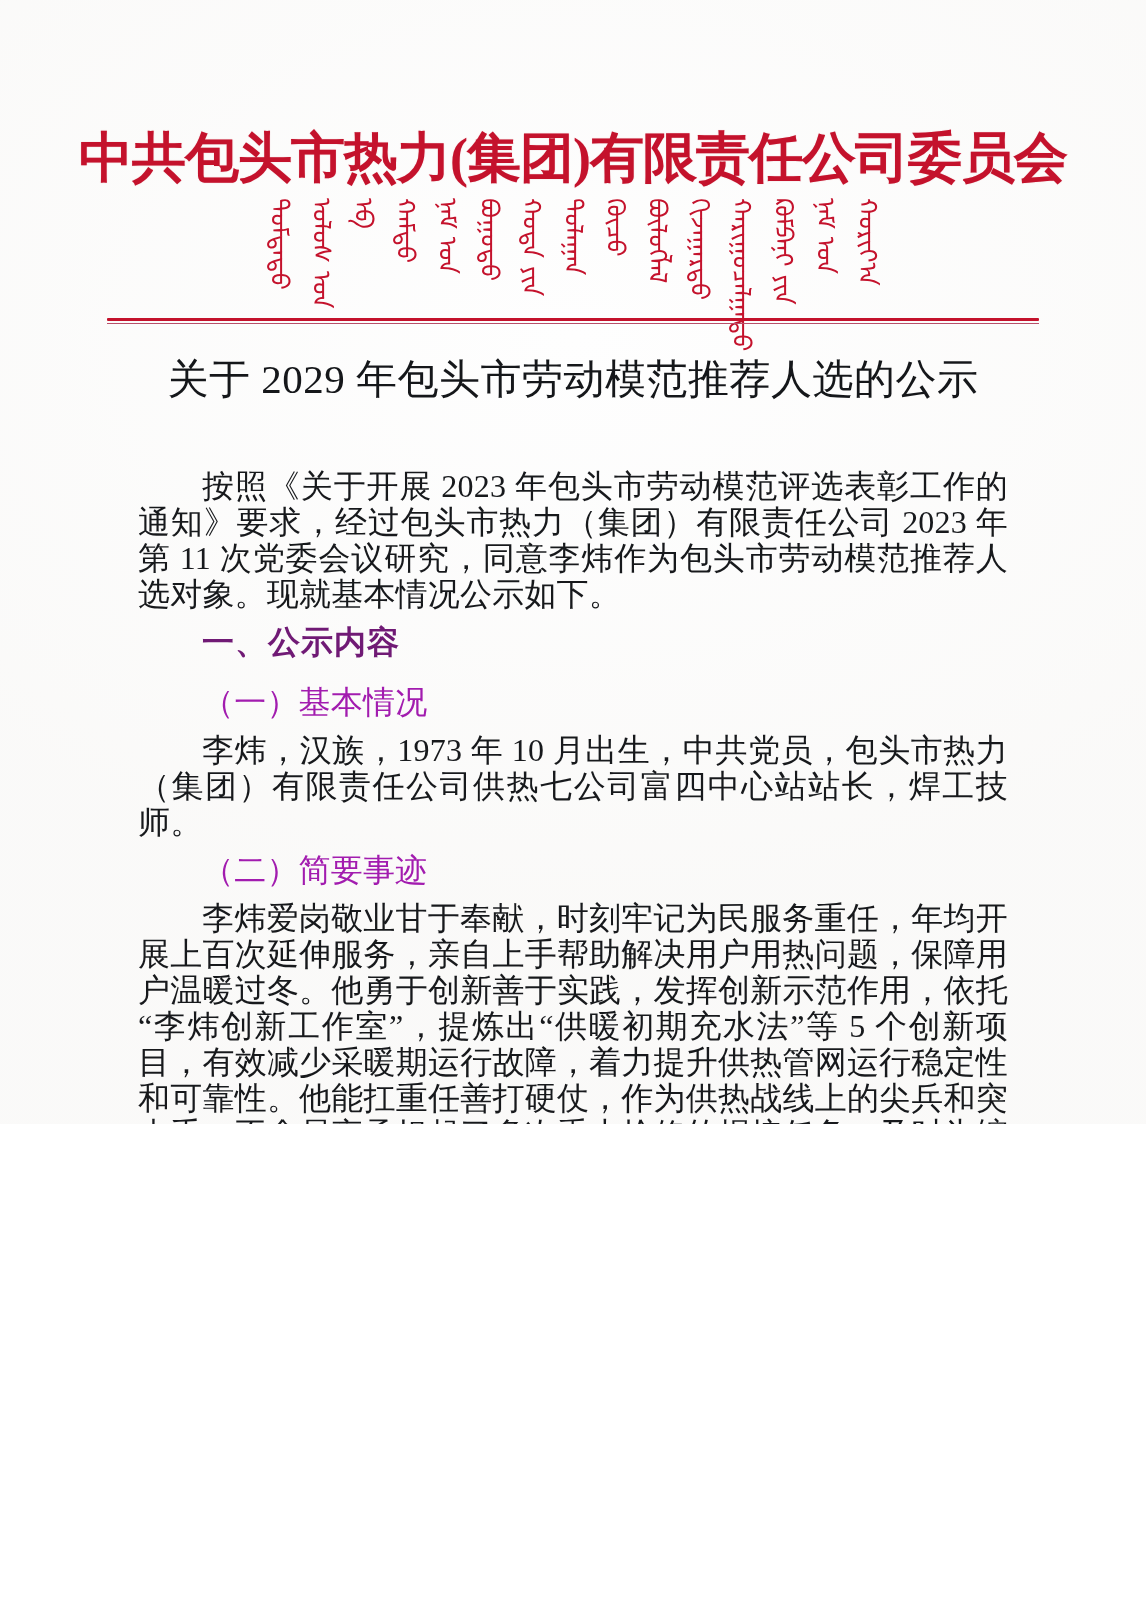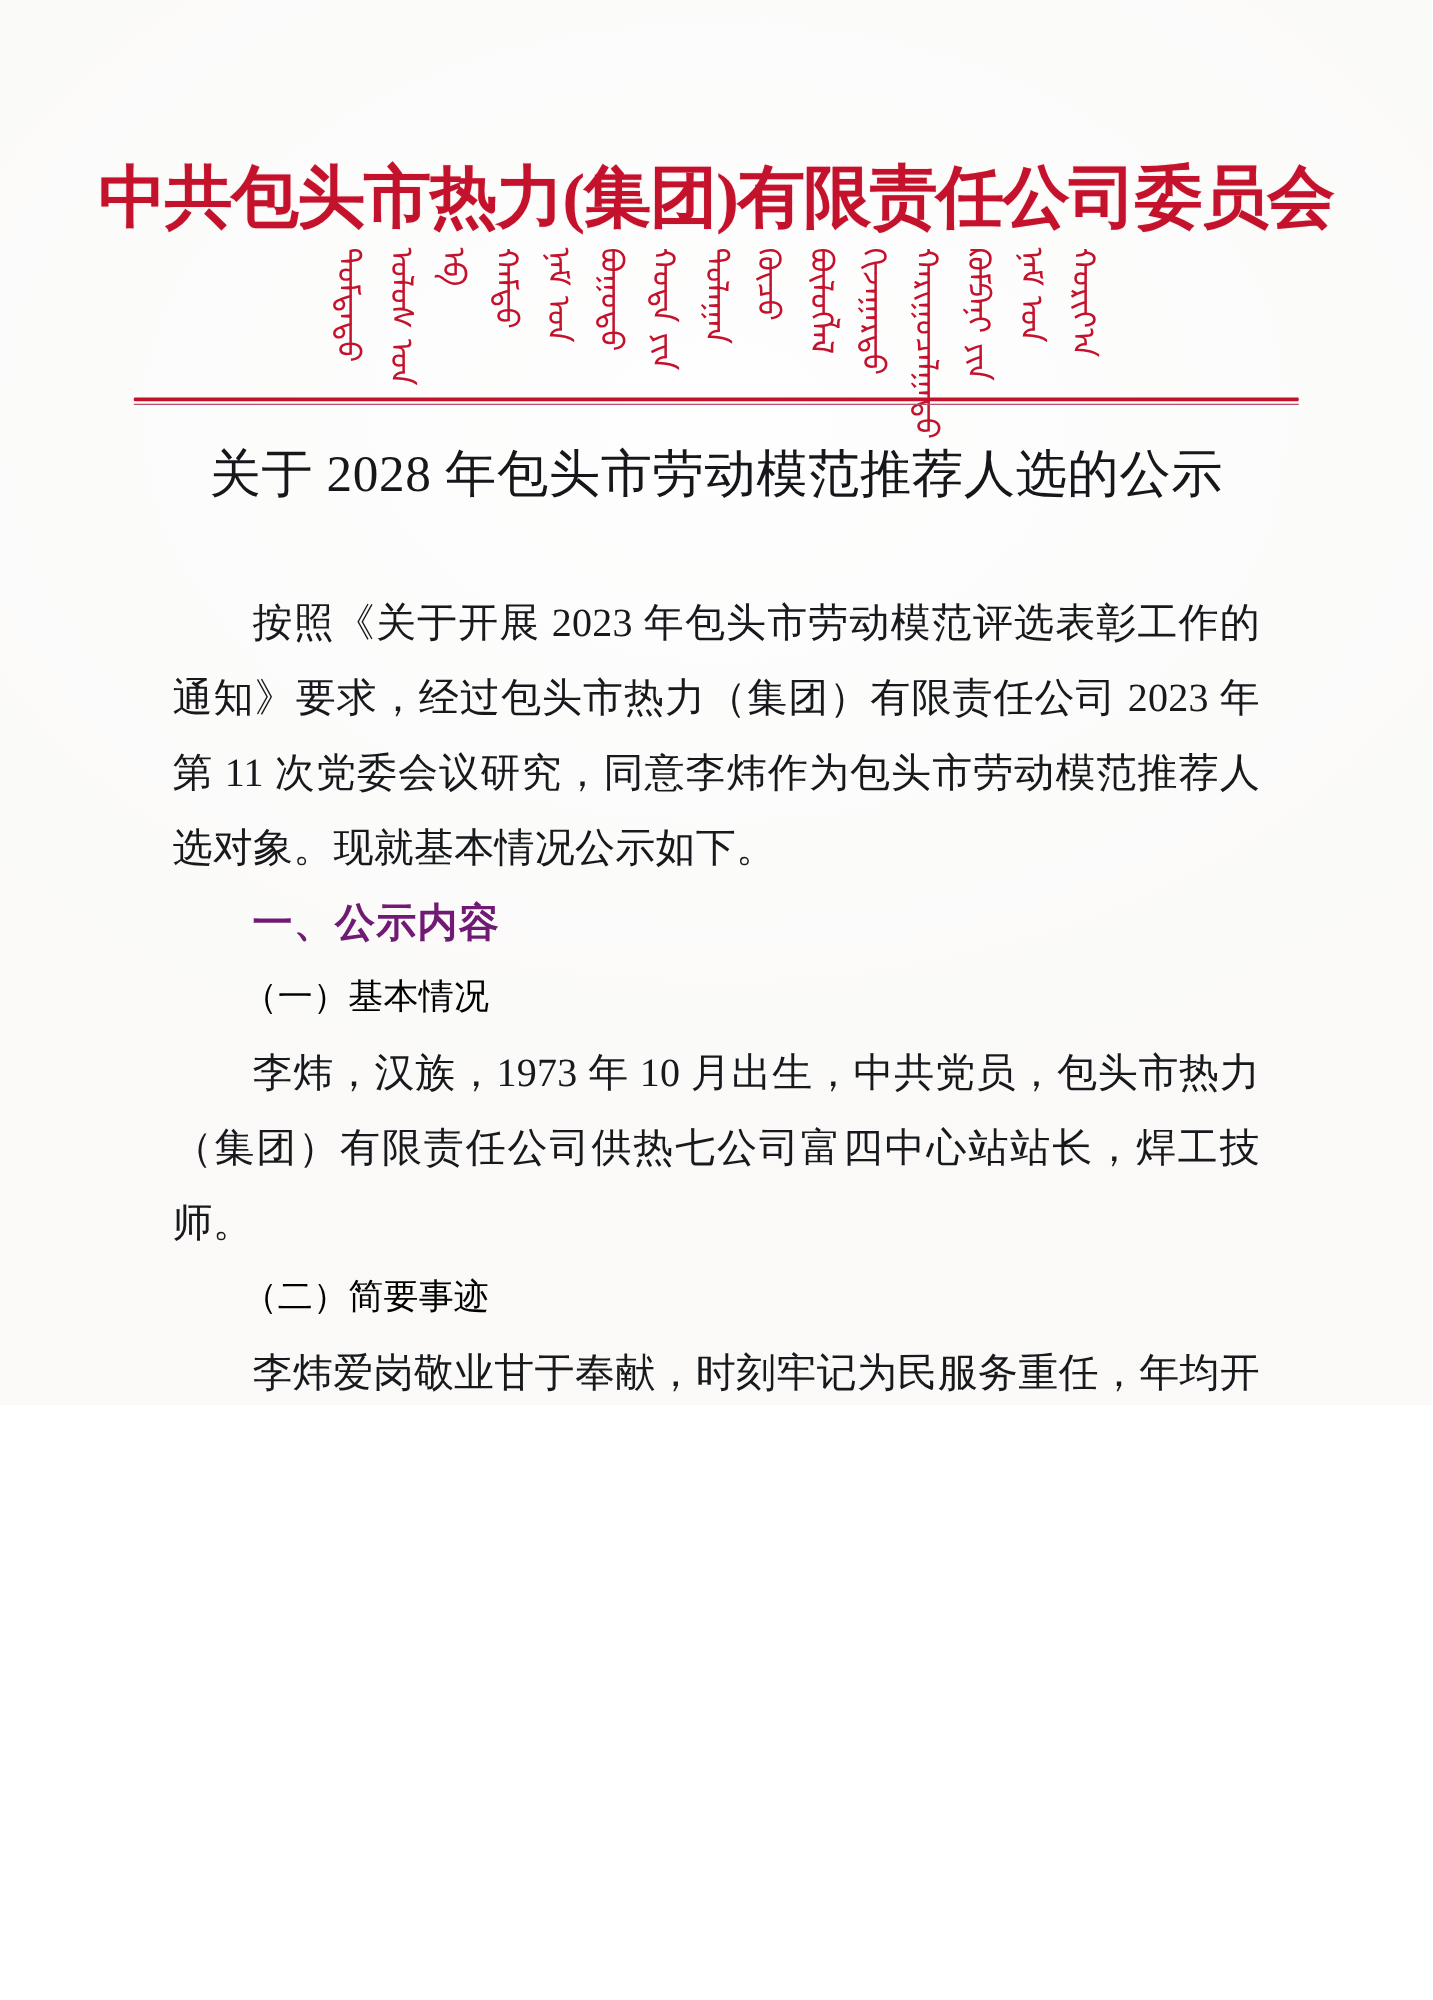--- a/index.html
+++ b/index.html
@@ -123,21 +123,21 @@
   .content {
     position: absolute;
     left: 138px;
     top: 468px;
     width: 870px;
   }
 
   .para {
     font-family: "Liberation Serif", "DejaVu Serif", serif;
     font-size: 32px;
-    line-height: 60px;
+    line-height: 36px;
     color: #17191c;
     text-align: justify;
     text-justify: inter-ideograph;
     text-indent: 2em;
     margin: 0;
     letter-spacing: 0.2px;
   }
 
   .heading-1 {
     font-family: Liberation Sans, sans-serif;
@@ -145,24 +145,24 @@
     font-weight: bold;
     line-height: 60px;
     color: #701a75;
     text-indent: 2em;
     margin: 0;
     letter-spacing: 1px;
   }
 
   .heading-2 {
     font-family: "Liberation Serif", "DejaVu Serif", serif;
-    font-size: 28px;
+    font-size: 32px;
     font-weight: normal;
     line-height: 60px;
-    color: #000000;
+    color: #a21caf;
     text-indent: 2em;
     margin: 0;
     letter-spacing: 0.2px;
   }
 
   .clip-last {
     overflow: hidden;
   }
 </style>
 </head>
@@ -193,21 +193,21 @@
       <span class="mong-col">ᠬᠣᠷᠢᠶ᠎ᠠ</span>
     </div>
   </div>
 
   <div class="rule-top">
     <div class="thick"></div>
     <div class="gap"></div>
     <div class="thin"></div>
   </div>
 
-  <div class="doc-title">关于 2028 年包头市劳动模范推荐人选的公示</div>
+  <div class="doc-title">关于 2029 年包头市劳动模范推荐人选的公示</div>
 
   <div class="content">
 
     <p class="para">按照《关于开展 2023 年包头市劳动模范评选表彰工作的通知》要求，经过包头市热力（集团）有限责任公司 2023 年第 11 次党委会议研究，同意李炜作为包头市劳动模范推荐人选对象。现就基本情况公示如下。</p>
 
     <p class="heading-1">一、公示内容</p>
 
     <p class="heading-2">（一）基本情况</p>
 
     <p class="para">李炜，汉族，1973 年 10 月出生，中共党员，包头市热力（集团）有限责任公司供热七公司富四中心站站长，焊工技师。</p>

